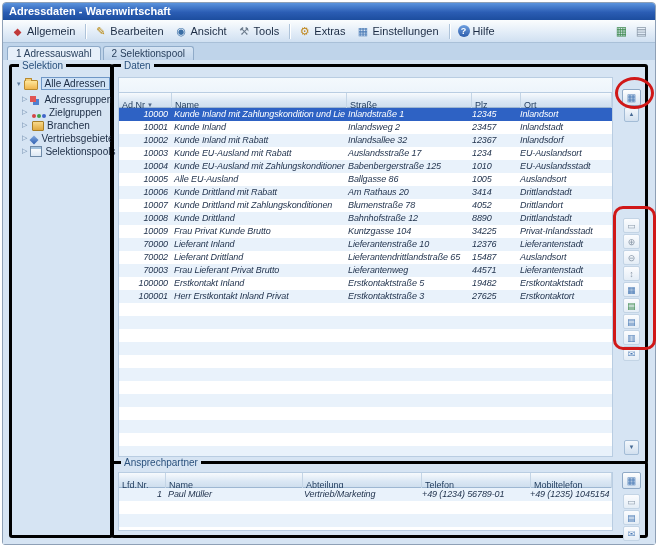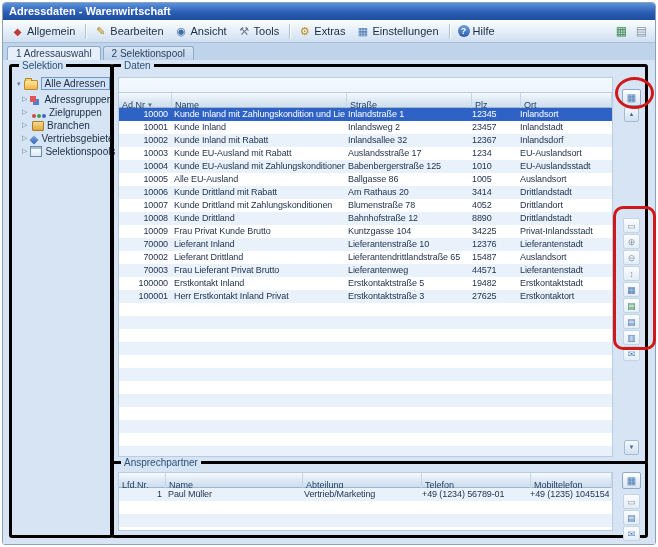--- a/index.html
+++ b/index.html
@@ -93,21 +93,21 @@
   
   .grid{position:absolute;left:4px;top:25px;right:32px;bottom:4px;border:1px solid #b9cde2;
     background:#fff;overflow:hidden;}
   .grid-header{display:flex;height:14px;background:linear-gradient(#f7fafd,#dae7f4 60%,#cfdfee);
     border-bottom:1px solid #9db7d2;font-size:9px;color:#1e3a5c;}
   .grid-hcell{padding:12px 3px;line-height:14px;border-right:1px solid #c4d5e6;
     overflow:hidden;white-space:nowrap;display:flex;align-items:center;gap:2px;}
   .sort-arrow{font-size:6px;color:#51688a;}
   .grid-body{position:absolute;top:15px;left:0;right:0;bottom:0;
     background:repeating-linear-gradient(to bottom,#e9f2fb 0 13px,#ffffff 13px 26px);}
-  .grid-row{display:flex;height:13px;}
+  .grid-row{display:flex;height:13px;font-style:italic;}
   .grid-row.selected{background:#2e62c4;}
   .grid-cell{padding:0 3px;font-size:9px;line-height:13px;white-space:nowrap;overflow:hidden;
     color:#1d2f4a;letter-spacing:-0.1px;}
   .grid-row.selected .grid-cell{color:#ffffff;}
   .c0{width:46px;text-align:right;flex:none;}
   .c1{width:168px;flex:none;}
   .c2{width:118px;flex:none;}
   .c3{width:42px;flex:none;}
   .c4{flex:1;}
   .k0{width:40px;text-align:right;flex:none;}

